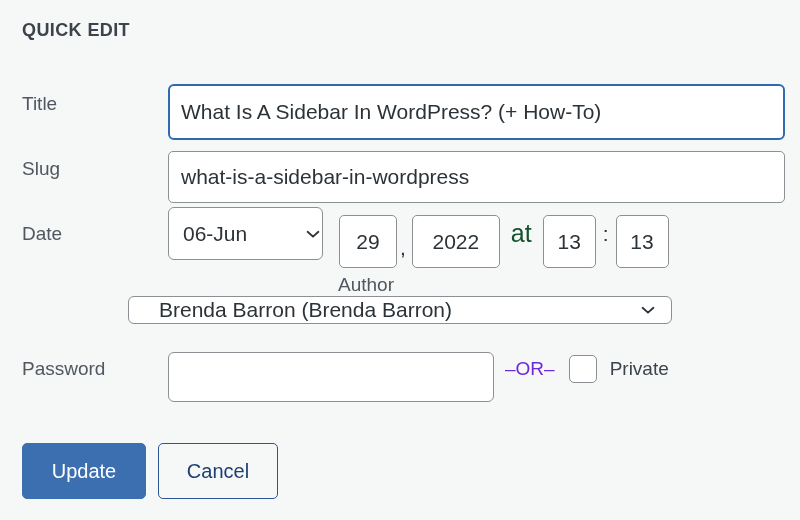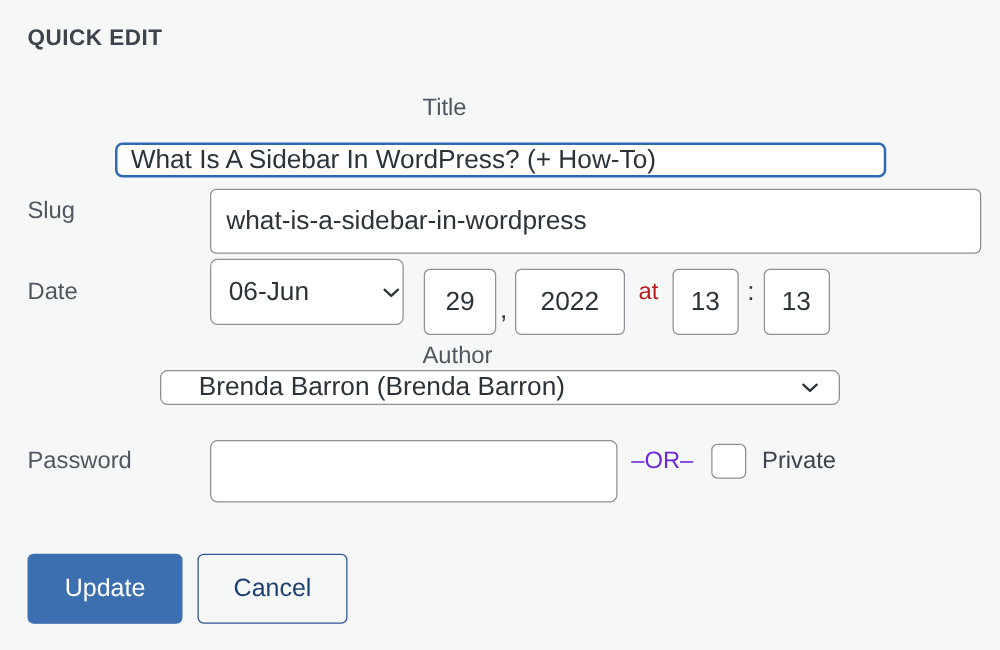--- a/index.html
+++ b/index.html
@@ -34,21 +34,21 @@
   }
 
   .form-row {
     position: absolute;
     left: 0;
     width: 800px;
     display: flex;
     align-items: center;
   }
 
-  .row-title    { top: 76px;  height: 56px; flex-direction: column; }
+  .row-title    { top: 76px;  height: 56px; }
   .row-slug     { top: 143px; height: 52px; }
   .row-date     { top: 207px; height: 53px; }
   .row-author   { top: 274px; height: 50px; flex-direction: column; }
   .row-password { top: 344px; height: 50px; }
 
   .field-label {
     width: 168px;
     padding-left: 22px;
     box-sizing: border-box;
     font-size: 19px;
@@ -144,22 +144,22 @@
   }
 
   .input-year {
     width: 88px;
     height: 53px;
     text-align: center;
     padding: 0 4px;
   }
 
   .at-word {
-    font-size: 19px;
-    color: #b91c1c;
+    font-size: 25px;
+    color: #14532d;
     margin: 0 11px;
   }
 
   .input-hour, .input-minute {
     width: 53px;
     height: 53px;
     text-align: center;
     padding: 0 4px;
   }
 

